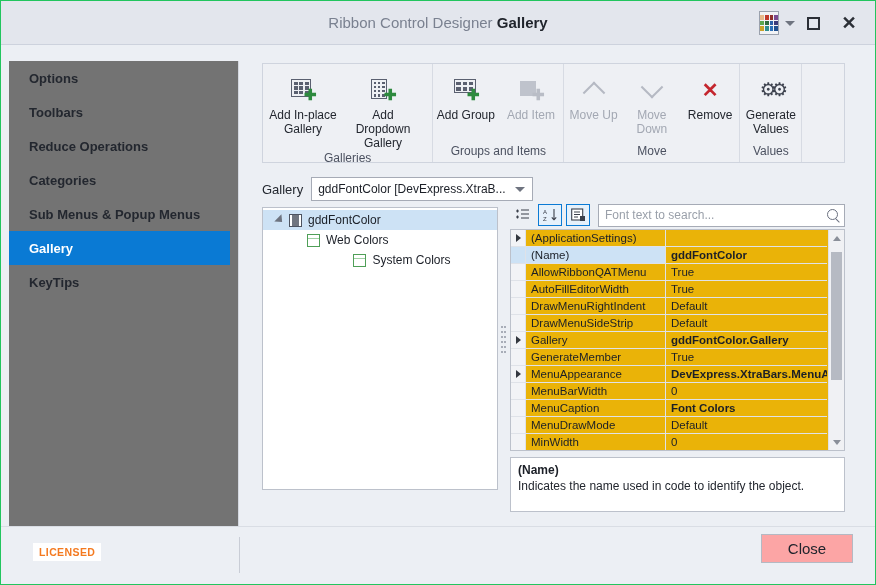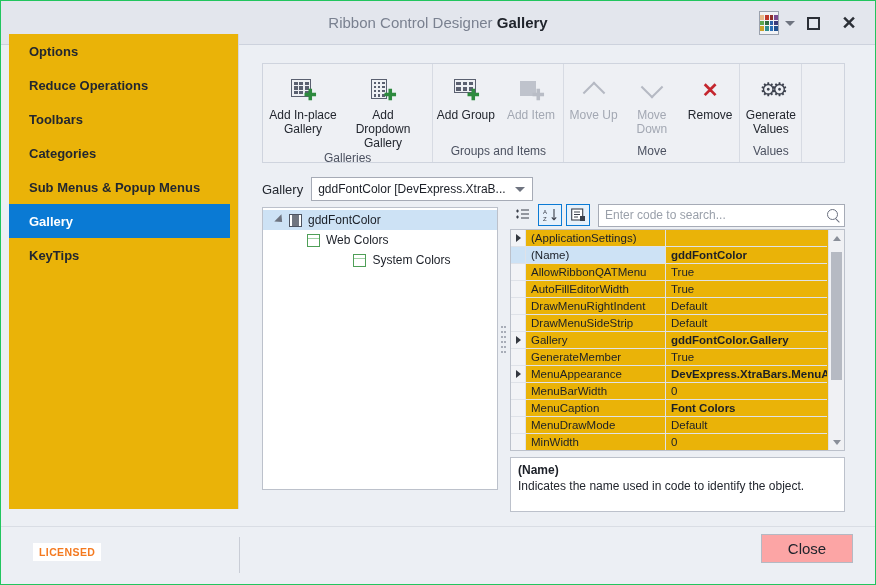--- a/index.html
+++ b/index.html
@@ -87,23 +87,23 @@
   .glyph-max {
     width: 13px; height: 13px;
     border: 2px solid #2b2f36;
     box-sizing: border-box;
   }
   .glyph-close { font-size: 18px; font-weight: bold; line-height: 1; }
 
   
   .sidebar {
     position: absolute;
-    left: 8px; top: 33px;
+    left: 8px; top: 60px;
     width: 230px; height: 475px;
-    background: #eab308;
+    background: #737373;
     border-right: 1px solid #d4d8e0;
     box-sizing: border-box;
   }
   .side-item {
     height: 34px;
     display: flex;
     align-items: center;
     padding-left: 20px;
     font-size: 13px;
     font-weight: bold;
@@ -582,24 +582,24 @@
         <span class="glyph-close">✕</span>
       </div>
     </div>
   </div>
 
   <div class="sidebar" id="sidebar-host">
       <div class="side-item">
         <span>Options</span>
       </div>
       <div class="side-item">
+        <span>Toolbars</span>
+      </div>
+      <div class="side-item">
         <span>Reduce Operations</span>
-      </div>
-      <div class="side-item">
-        <span>Toolbars</span>
       </div>
       <div class="side-item">
         <span>Categories</span>
       </div>
       <div class="side-item">
         <span>Sub Menus &amp; Popup Menus</span>
       </div>
       <div class="side-item selected">
         <span>Gallery</span>
       </div>
@@ -789,21 +789,21 @@
           </svg>
         </div>
         <div class="pg-tool active">
           <svg width="15" height="14" viewBox="0 0 15 14">
             <rect x="0.7" y="1" width="11" height="11" fill="#ffffff" stroke="#3b404b" stroke-width="1.1"></rect>
             <path d="M3 4 h6 M3 6.5 h6 M3 9 h4" stroke="#3b404b" stroke-width="1"></path>
             <path d="M9 8 h5 v5 h-5 z" fill="#3b404b"></path>
           </svg>
         </div>
         <div class="pg-search">
-          <span title="Enter text to search...">Enter code to search...</span>
+          <span title="Enter text to search...">Font text to search...</span>
           <span class="mag"></span>
         </div>
       </div>
 
       <div class="pg-table">
         <div class="pg-rows" id="pg-host">
             <div class="pg-row">
               <div class="pg-exp">
                 <span class="tri-r"></span>
               </div>

